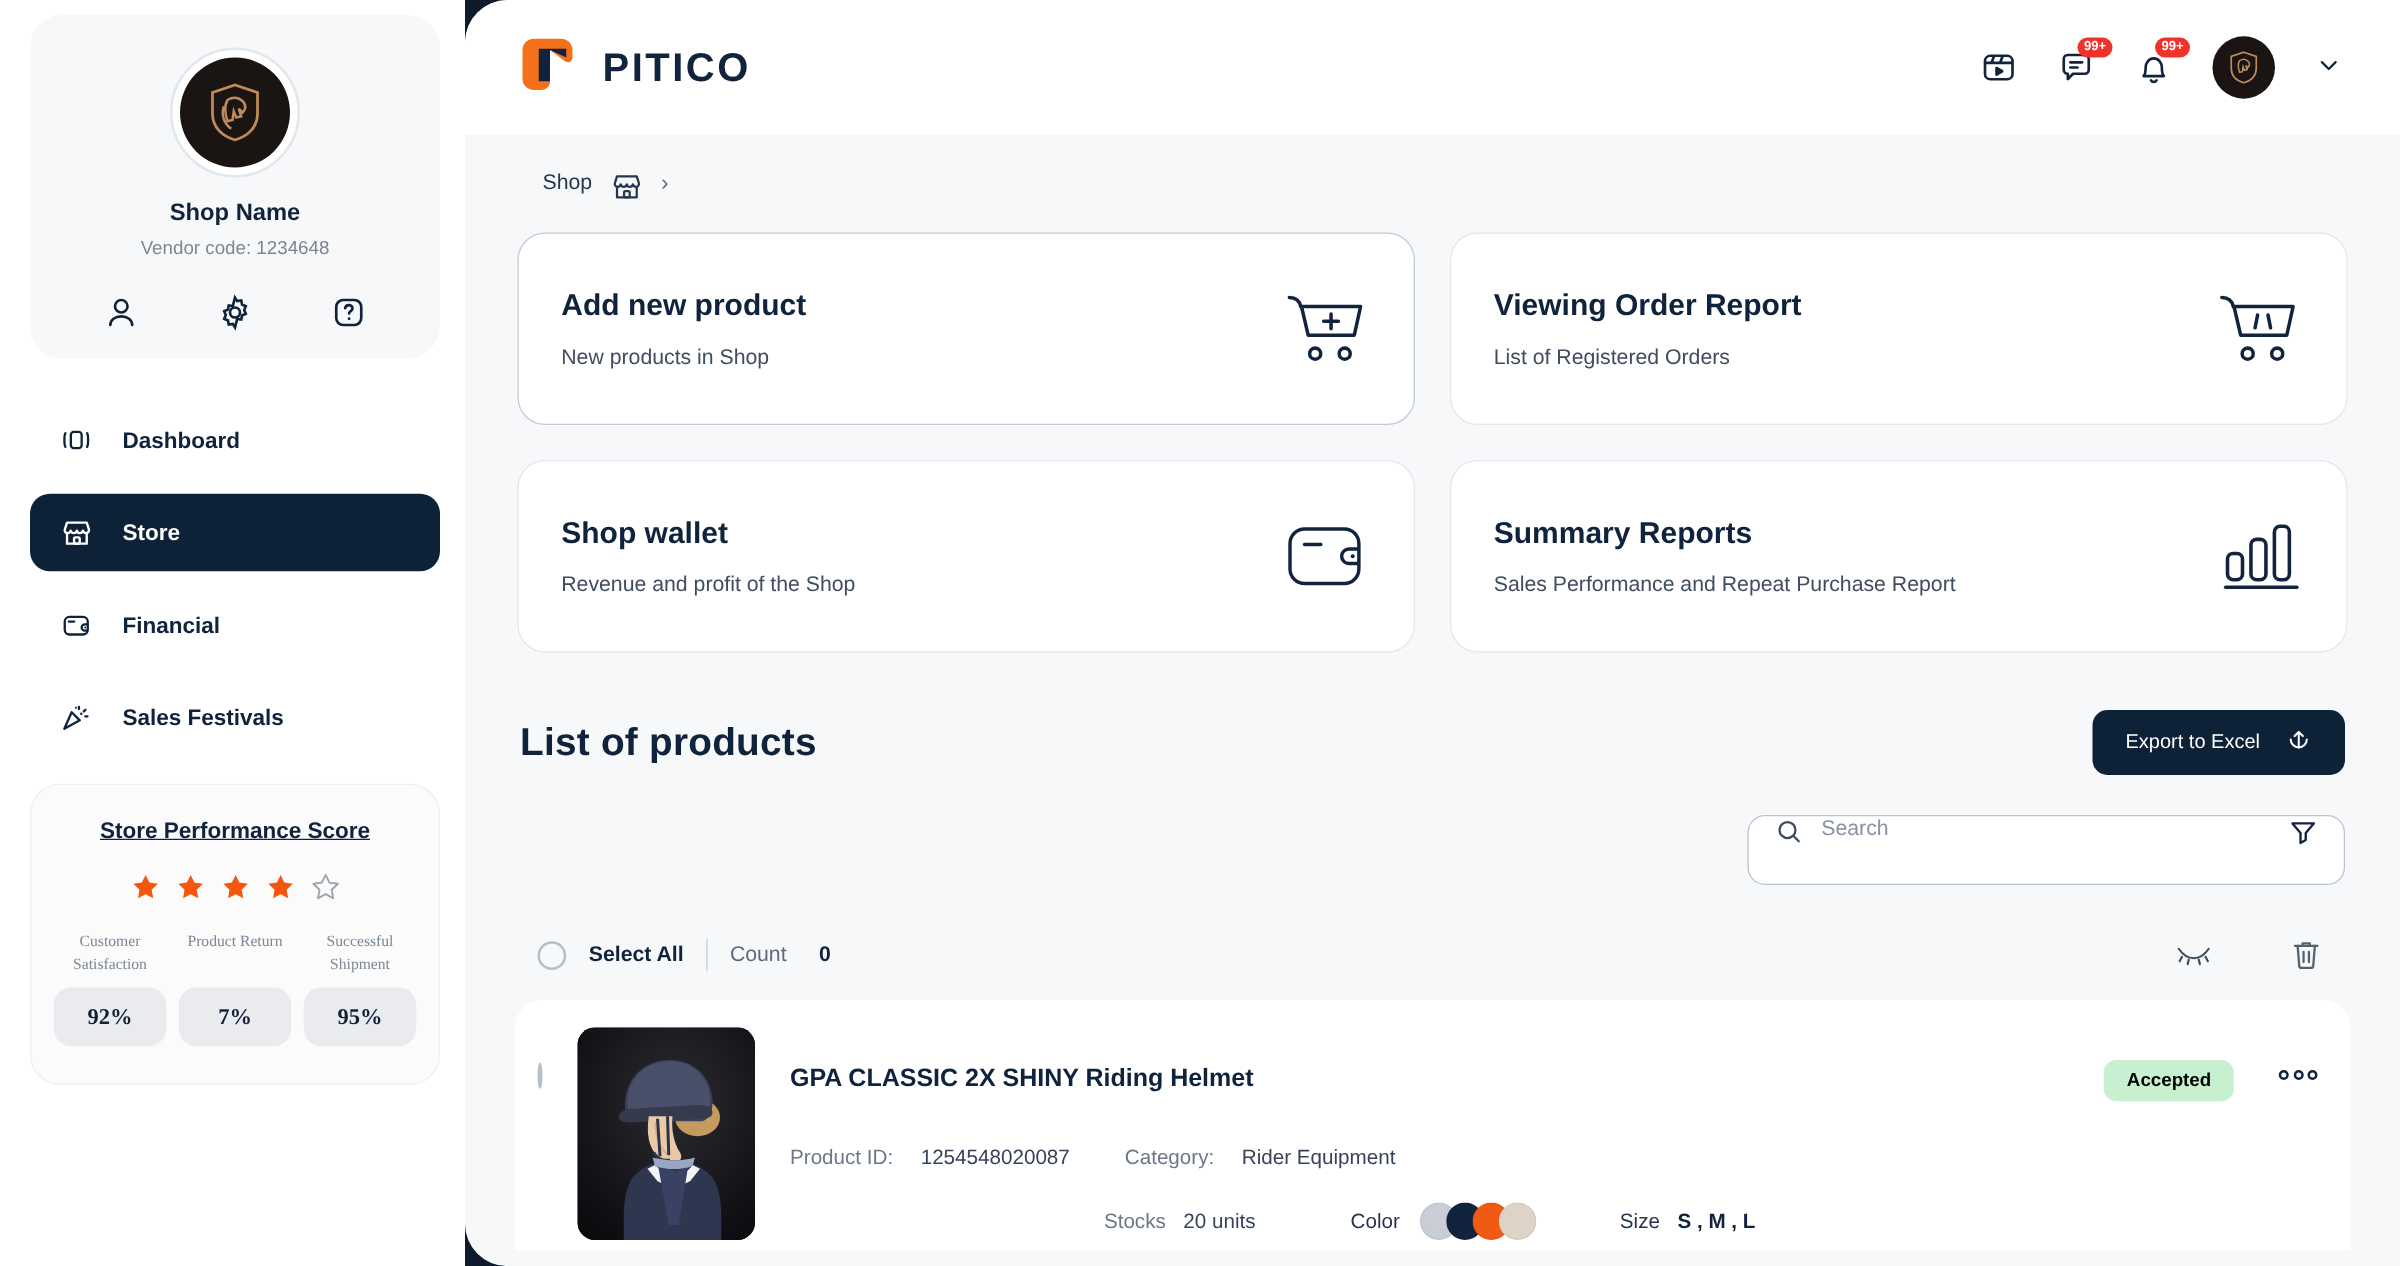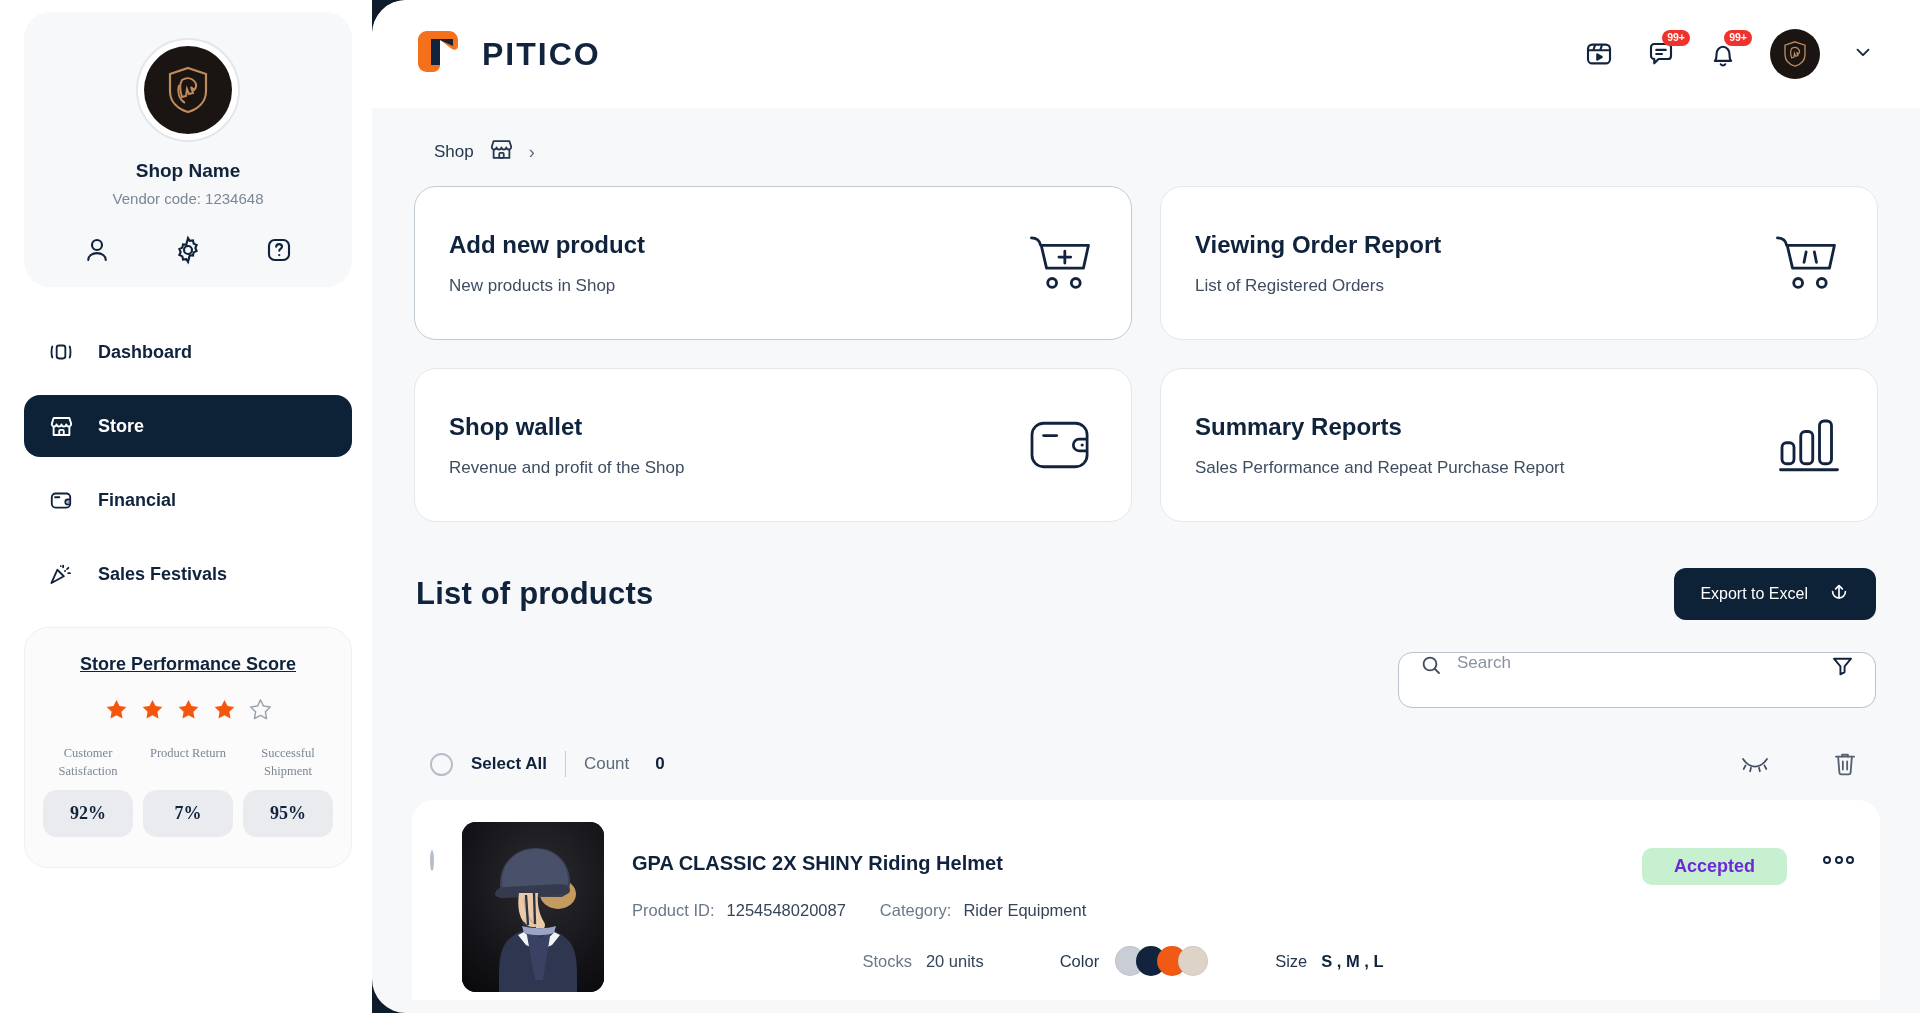--- a/index.html
+++ b/index.html
@@ -125,21 +125,21 @@
     border-radius: 9px; padding: 2px 5px; line-height: 1.1;
   }
   .top-avatar {
     width: 50px; height: 50px; border-radius: 50%;
     background: #1a1512; display: flex; align-items: center; justify-content: center;
     cursor: pointer;
   }
 
   .content { padding: 0 40px; }
   .breadcrumb {
-    display: flex; align-items: center; gap: 14px;
+    display: flex; align-items: flex-start; gap: 14px;
     padding: 28px 0 18px 22px;
     font-size: 17px; color: #25374f; font-weight: 500;
   }
   .crumb-sep { color: #5a6b80; font-size: 18px; }
 
   .cards-grid {
     display: grid; grid-template-columns: 1fr 1fr; gap: 28px;
     padding: 0 2px;
   }
   .action-card {
@@ -212,35 +212,35 @@
   }
   .pc-check { padding-top: 30px; }
   .pc-thumb {
     width: 142px; height: 170px;
     border-radius: 14px; overflow: hidden; flex: 0 0 142px;
     background: #0a0a0c;
     position: relative;
   }
   .pc-body { flex: 1; padding-top: 30px; }
   .pc-title { font-size: 20px; font-weight: 700; color: #10233c; }
-  .pc-meta { display: flex; align-items: center; gap: 12px; margin-top: 26px; }
+  .pc-meta { display: flex; align-items: center; gap: 22px; margin-top: 42px; }
   .meta-k { font-size: 16.5px; color: #6b7888; }
   .meta-v { font-size: 16.5px; color: #36445a; }
   .pc-meta2 { display: flex; align-items: center; margin-top: 26px; justify-content: center; }
   .swatches { display: flex; align-items: center; margin-left: 16px; }
   .swatch {
     width: 30px; height: 30px; border-radius: 50%;
     margin-left: -9px; border: 1px solid rgba(0,0,0,.05);
   }
   .swatch:first-child { margin-left: 0; }
   .pc-right { padding-top: 26px; display: flex; align-items: flex-start; gap: 36px; }
   .status-badge {
-    background: #c6f0cf; color: #6d28d9;
-    font-size: 18px; font-weight: 600;
-    border-radius: 10px; padding: 8px 32px;
+    background: #c6f0cf; color: #000000;
+    font-size: 15px; font-weight: 600;
+    border-radius: 10px; padding: 8px 18px;
   }
   .dots { display: flex; gap: 3.5px; align-items: center; padding-top: 8px; cursor: pointer; }
   .dots span { width: 8px; height: 8px; border-radius: 50%; border: 2px solid #10233c; }
 </style>
 </head>
 <body>
 
 <div class="app">
 
   <aside class="sidebar">

